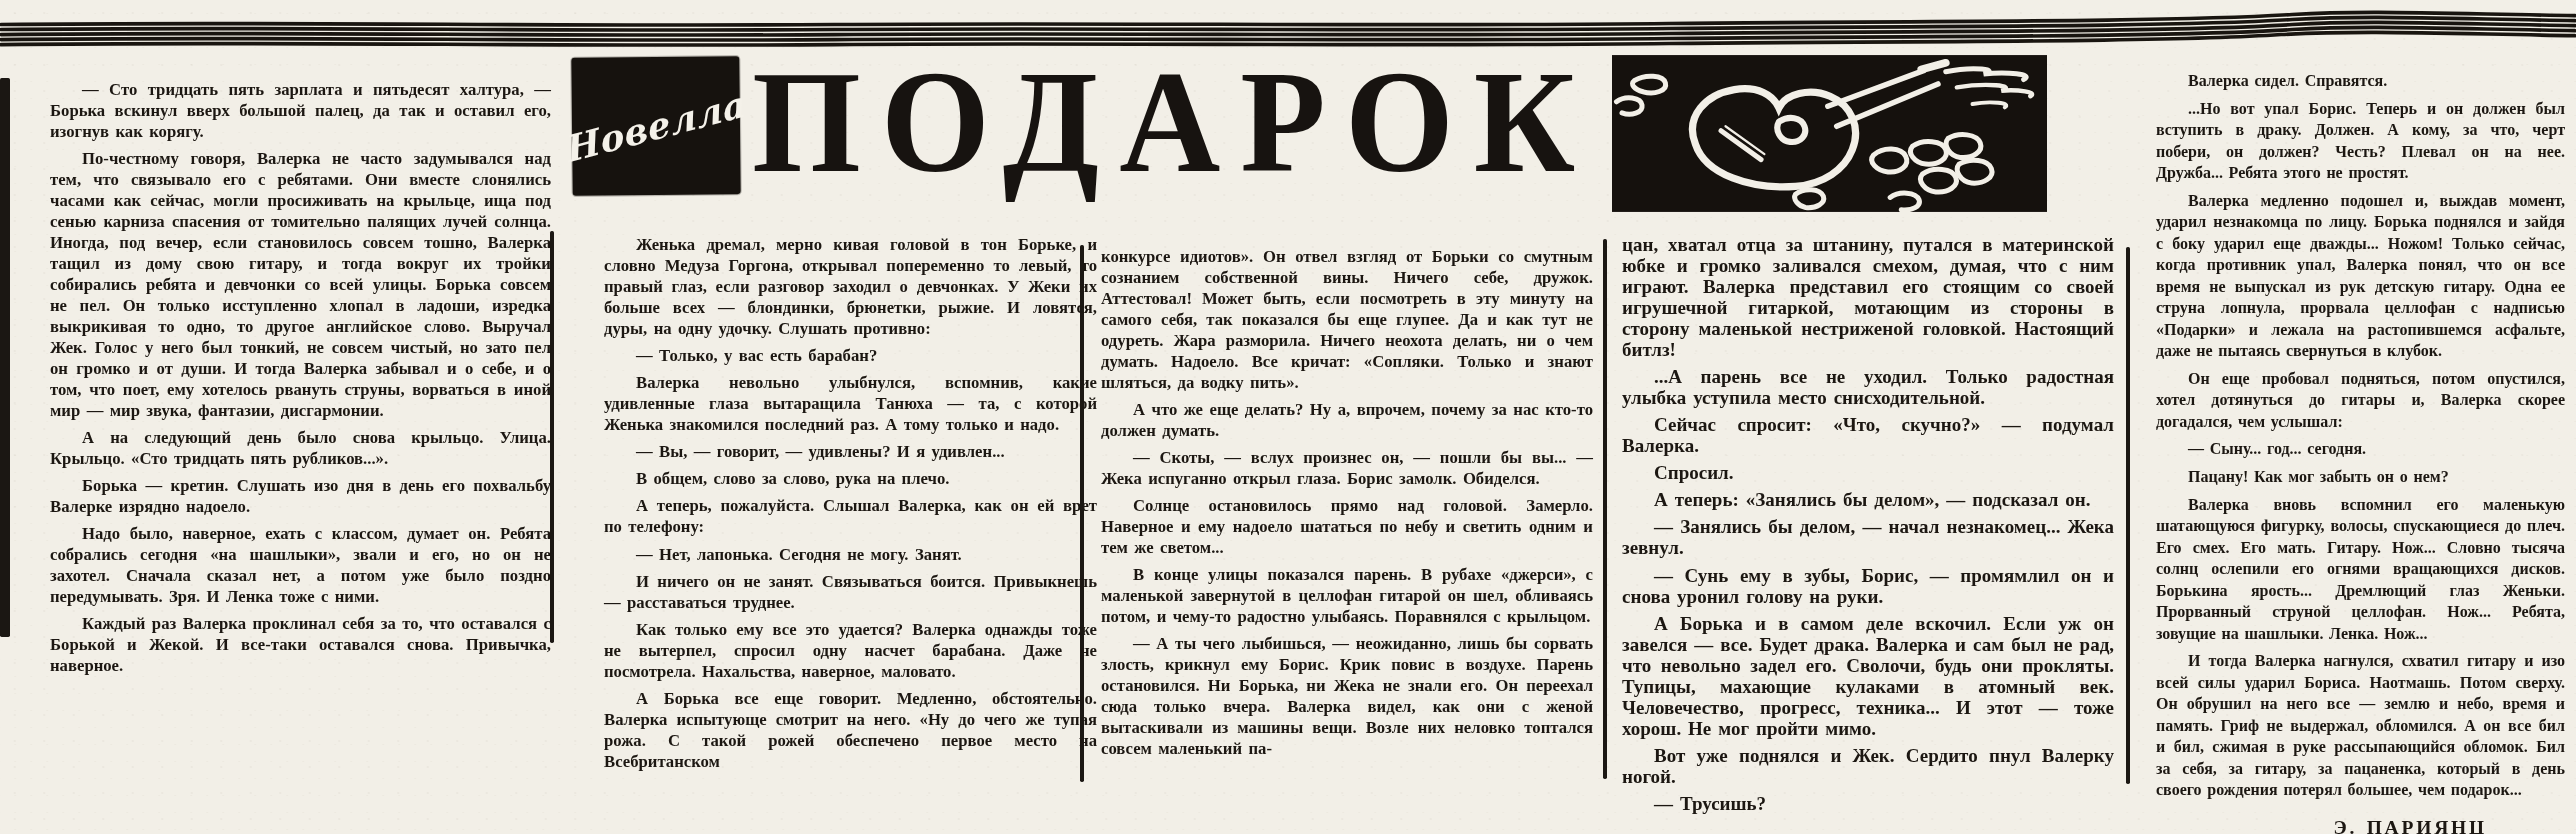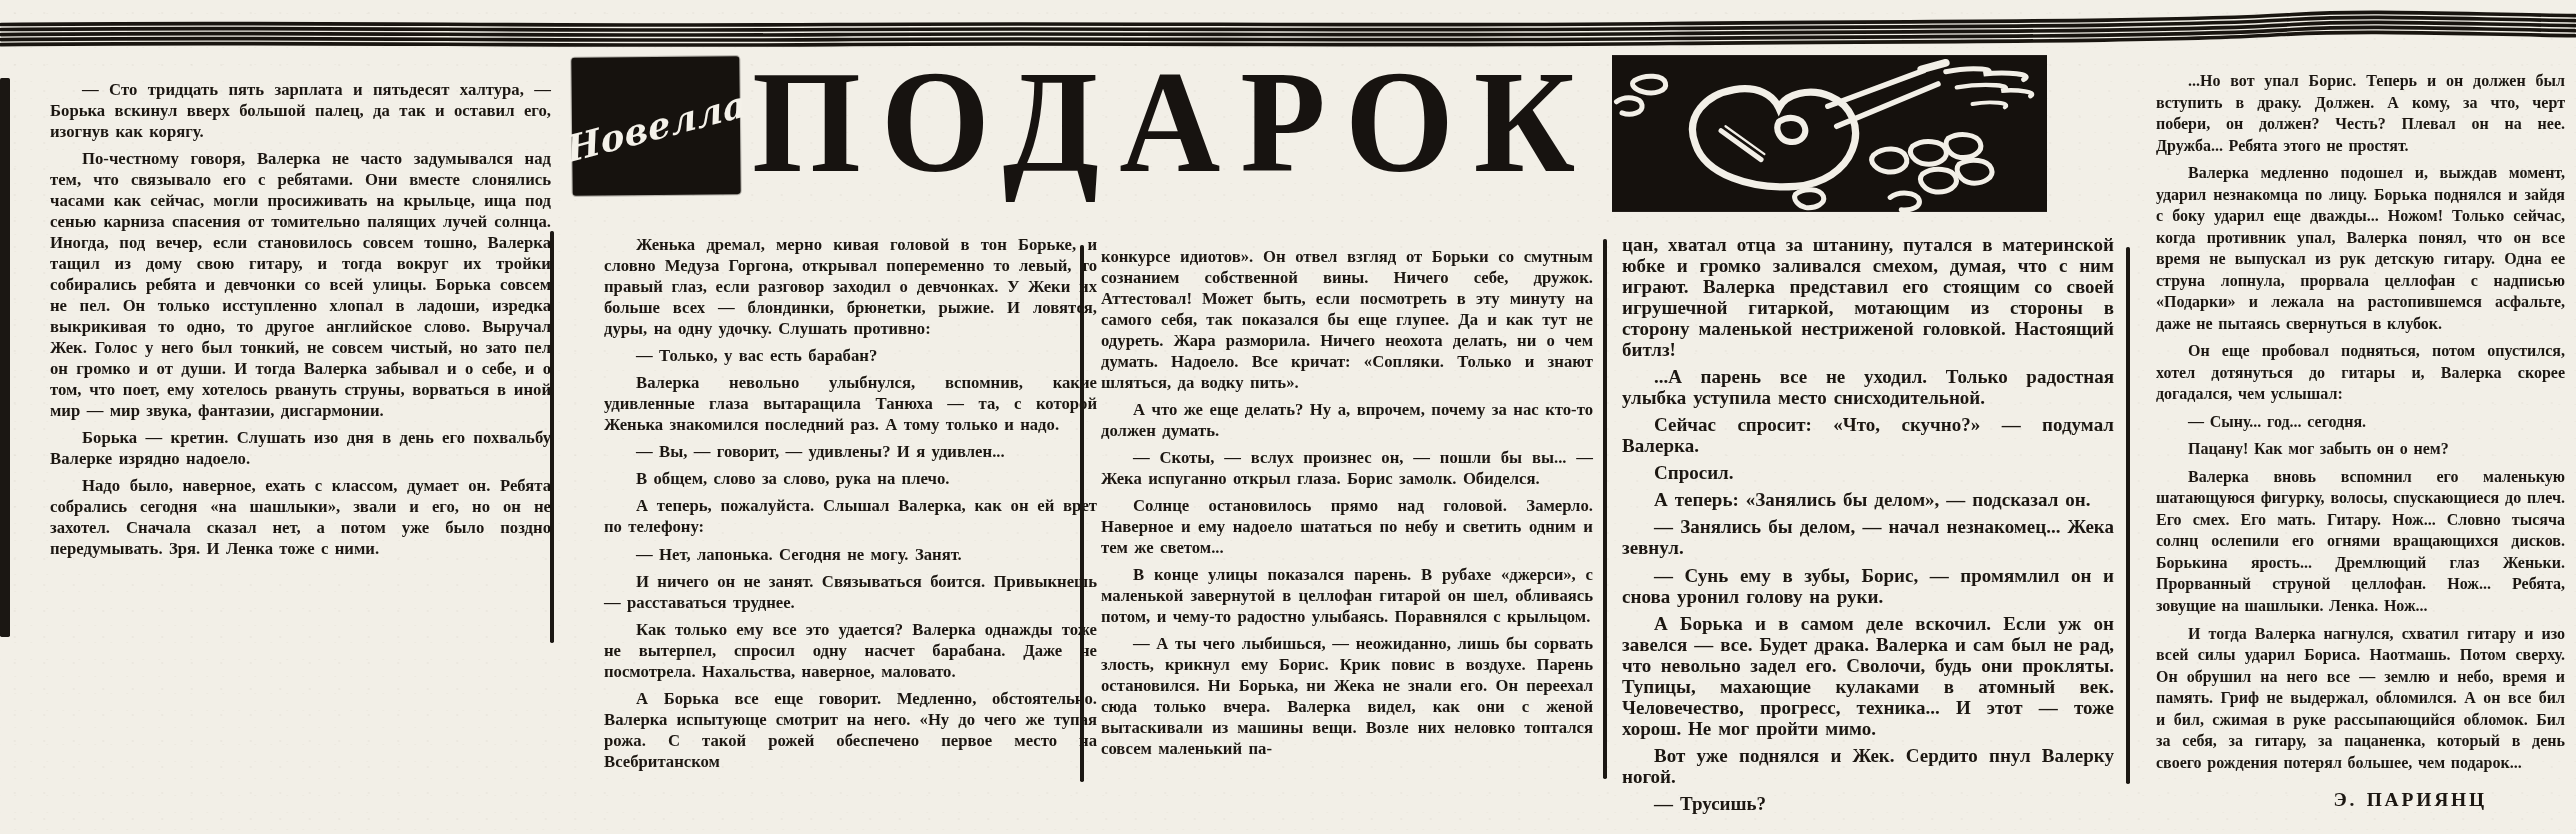--- a/index.html
+++ b/index.html
@@ -111,22 +111,24 @@
       <path d="M624,196 C644,184 676,188 682,204 C688,220 668,232 646,230 C628,228 614,208 624,196 Z" stroke-width="9"></path>
       <path d="M500,256 C516,244 546,246 552,260 C556,272 540,280 520,278" stroke-width="9"></path>
       <path d="M330,250 C346,238 374,240 380,254 C384,266 368,276 348,274 C336,272 324,260 330,250 Z" stroke-width="9"></path>
     </g>
   </svg>
 </div>
 
 <div class="col" id="col1">
     <p class="para ind">— Сто тридцать пять зарплата и пятьдесят халтура, — Борька вскинул вверх большой палец, да так и оставил его, изогнув как корягу.</p>
     <p class="para ind">По-честному говоря, Валерка не часто задумывался над тем, что связывало его с ребятами. Они вместе слонялись часами как сейчас, могли просиживать на крыльце, ища под сенью карниза спасения от томительно палящих лучей солнца. Иногда, под вечер, если становилось совсем тошно, Валерка тащил из дому свою гитару, и тогда вокруг их тройки собирались ребята и девчонки со всей улицы. Борька совсем не пел. Он только исступленно хлопал в ладоши, изредка выкрикивая то одно, то другое английское слово. Выручал Жек. Голос у него был тонкий, не совсем чистый, но зато пел он громко и от души. И тогда Валерка забывал и о себе, и о том, что поет, ему хотелось рвануть струны, ворваться в иной мир — мир звука, фантазии, дисгармонии.</p>
+    <p class="para ind">А на следующий день было снова крыльцо. Улица. Крыльцо. «Сто тридцать пять рубликов...».</p>
     <p class="para ind">Борька — кретин. Слушать изо дня в день его похвальбу Валерке изрядно надоело.</p>
     <p class="para ind">Надо было, наверное, ехать с классом, думает он. Ребята собрались сегодня «на шашлыки», звали и его, но он не захотел. Сначала сказал нет, а потом уже было поздно передумывать. Зря. И Ленка тоже с ними.</p>
+    <p class="para ind">Каждый раз Валерка проклинал себя за то, что оставался с Борькой и Жекой. И все-таки оставался снова. Привычка, наверное.</p>
   </div>
 <div class="col" id="col2">
     <p class="para ind">Женька дремал, мерно кивая головой в тон Борьке, и словно Медуза Горгона, открывал попеременно то левый, то правый глаз, если разговор заходил о девчонках. У Жеки их больше всех — блондинки, брюнетки, рыжие. И ловятся, дуры, на одну удочку. Слушать противно:</p>
     <p class="para ind">— Только, у вас есть барабан?</p>
     <p class="para ind">Валерка невольно улыбнулся, вспомнив, какие удивленные глаза вытаращила Танюха — та, с которой Женька знакомился последний раз. А тому только и надо.</p>
     <p class="para ind">— Вы, — говорит, — удивлены? И я удивлен...</p>
     <p class="para ind">В общем, слово за слово, рука на плечо.</p>
     <p class="para ind">А теперь, пожалуйста. Слышал Валерка, как он ей врет по телефону:</p>
     <p class="para ind">— Нет, лапонька. Сегодня не могу. Занят.</p>
     <p class="para ind">И ничего он не занят. Связываться боится. Привыкнешь — расставаться труднее.</p>
@@ -147,20 +149,21 @@
     <p class="para ind">Сейчас спросит: «Что, скучно?» — подумал Валерка.</p>
     <p class="para ind">Спросил.</p>
     <p class="para ind">А теперь: «Занялись бы делом», — подсказал он.</p>
     <p class="para ind">— Занялись бы делом, — начал незнакомец... Жека зевнул.</p>
     <p class="para ind">— Сунь ему в зубы, Борис, — промямлил он и снова уронил голову на руки.</p>
     <p class="para ind">А Борька и в самом деле вскочил. Если уж он завелся — все. Будет драка. Валерка и сам был не рад, что невольно задел его. Сволочи, будь они прокляты. Тупицы, махающие кулаками в атомный век. Человечество, прогресс, техника... И этот — тоже хорош. Не мог пройти мимо.</p>
     <p class="para ind">Вот уже поднялся и Жек. Сердито пнул Валерку ногой.</p>
     <p class="para ind">— Трусишь?</p>
   </div>
 <div class="col" id="col5">
+  <p class="para ind">Валерка сидел. Справятся.</p>
     <p class="para ind">...Но вот упал Борис. Теперь и он должен был вступить в драку. Должен. А кому, за что, черт побери, он должен? Честь? Плевал он на нее. Дружба... Ребята этого не простят.</p>
     <p class="para ind">Валерка медленно подошел и, выждав момент, ударил незнакомца по лицу. Борька поднялся и зайдя с боку ударил еще дважды... Ножом! Только сейчас, когда противник упал, Валерка понял, что он все время не выпускал из рук детскую гитару. Одна ее струна лопнула, прорвала целлофан с надписью «Подарки» и лежала на растопившемся асфальте, даже не пытаясь свернуться в клубок.</p>
     <p class="para ind">Он еще пробовал подняться, потом опустился, хотел дотянуться до гитары и, Валерка скорее догадался, чем услышал:</p>
     <p class="para ind">— Сыну... год... сегодня.</p>
     <p class="para ind">Пацану! Как мог забыть он о нем?</p>
     <p class="para ind">Валерка вновь вспомнил его маленькую шатающуюся фигурку, волосы, спускающиеся до плеч. Его смех. Его мать. Гитару. Нож... Словно тысяча солнц ослепили его огнями вращающихся дисков. Борькина ярость... Дремлющий глаз Женьки. Прорванный струной целлофан. Нож... Ребята, зовущие на шашлыки. Ленка. Нож...</p>
     <p class="para ind">И тогда Валерка нагнулся, схватил гитару и изо всей силы ударил Бориса. Наотмашь. Потом сверху. Он обрушил на него все — землю и небо, время и память. Гриф не выдержал, обломился. А он все бил и бил, сжимая в руке рассыпающийся обломок. Бил за себя, за гитару, за пацаненка, который в день своего рождения потерял большее, чем подарок...</p>
     <div class="byline">Э. ПАРИЯНЦ</div>
 </div>
 

